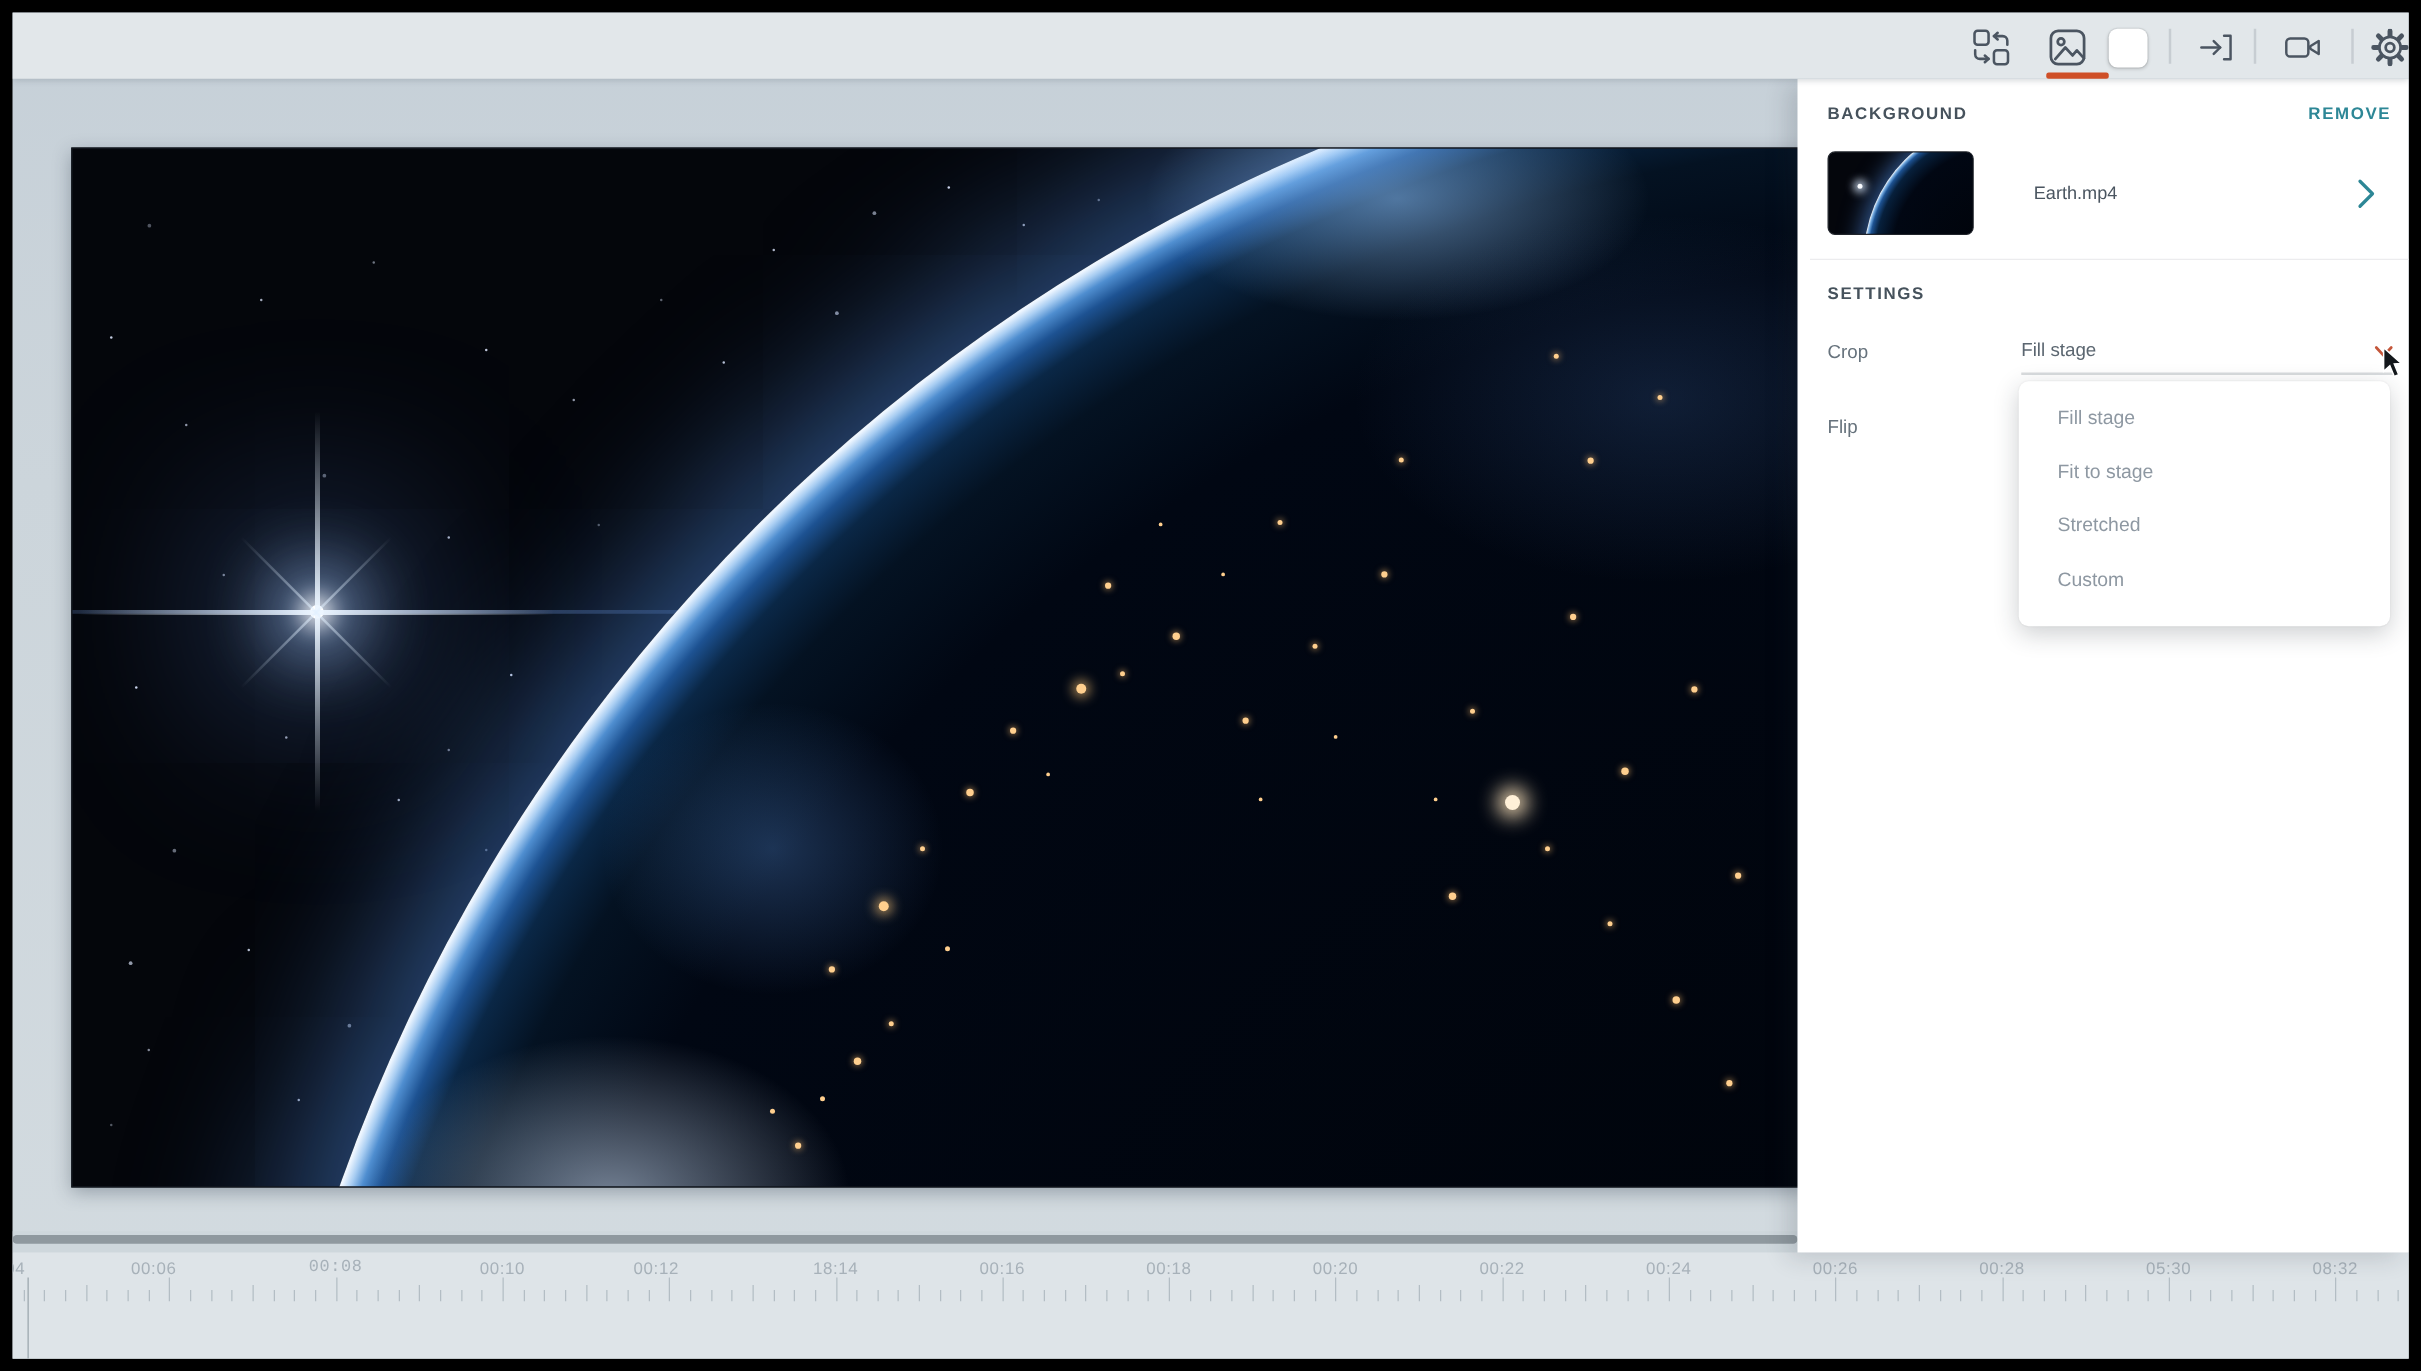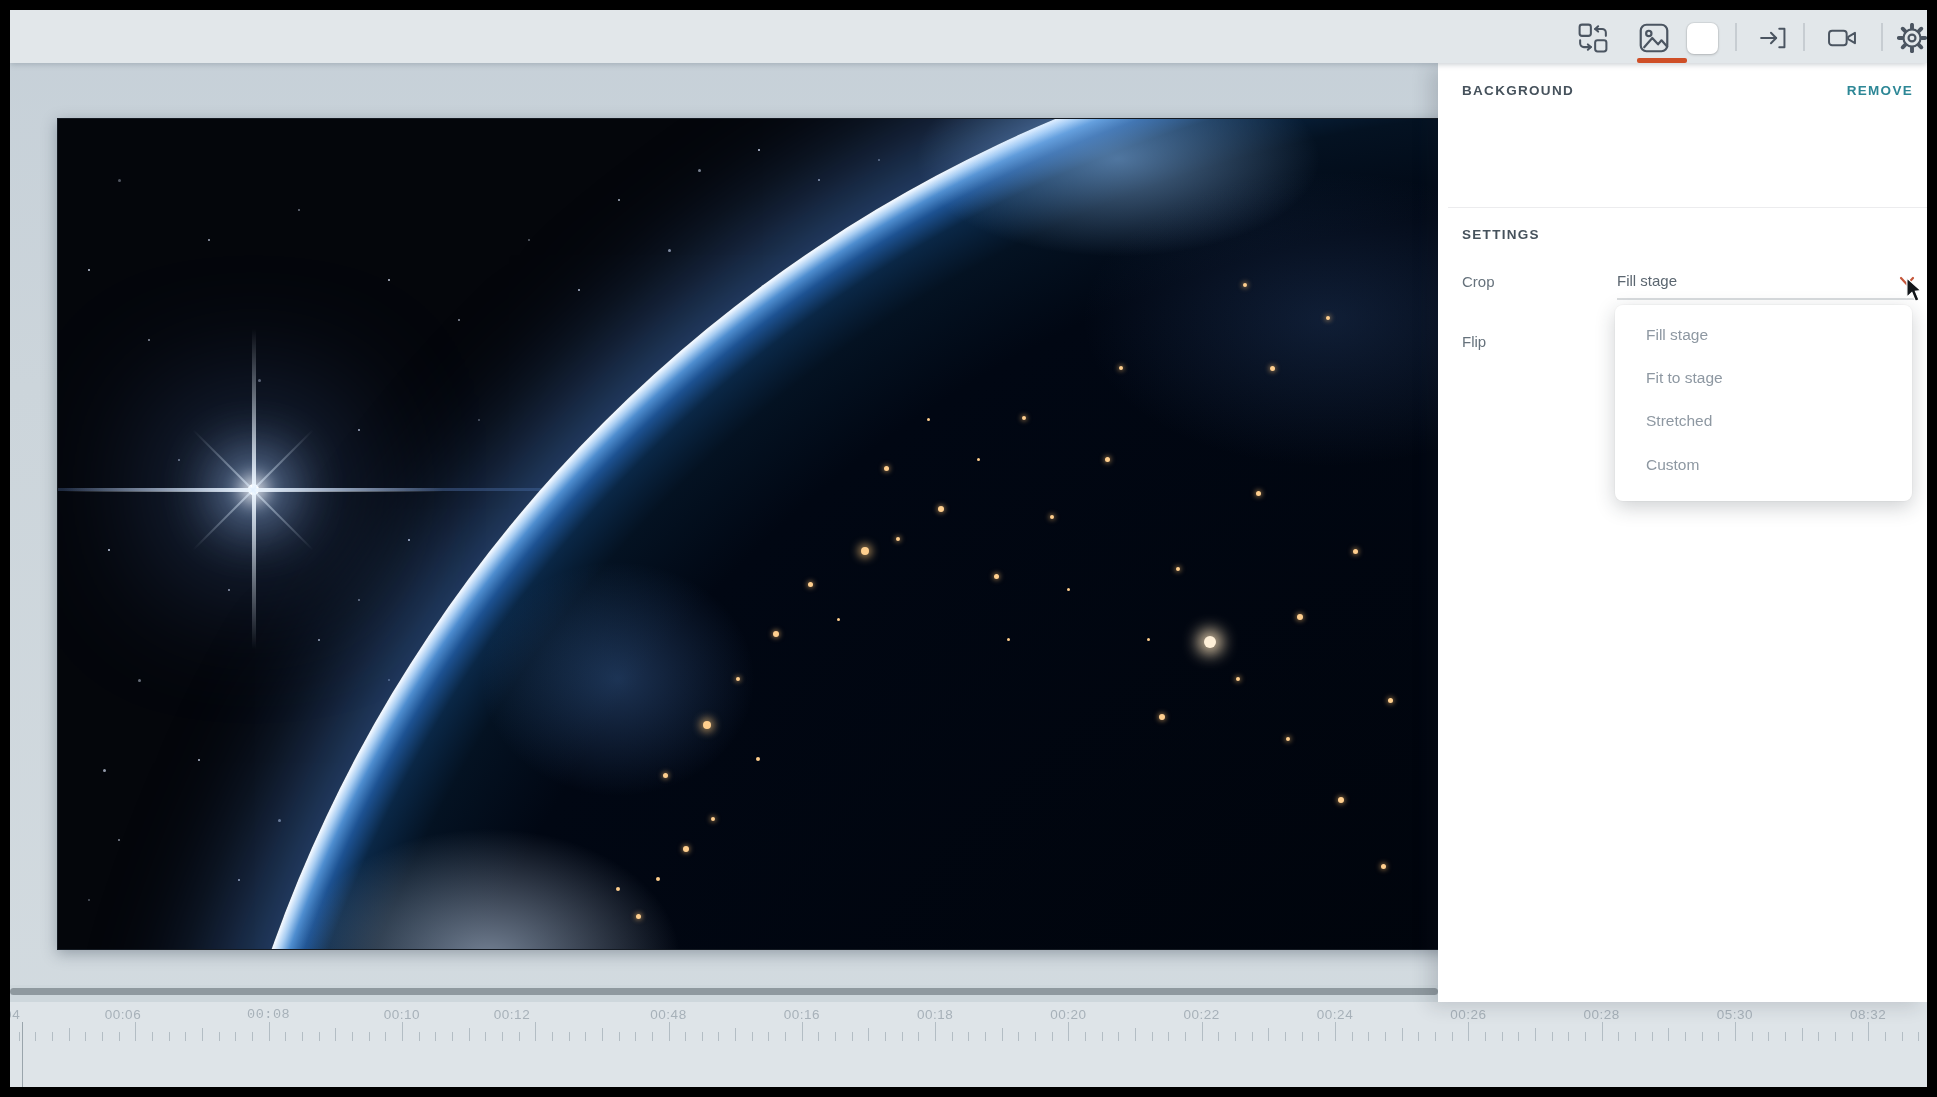--- a/index.html
+++ b/index.html
@@ -232,22 +232,22 @@
   </div>
 
   <div class="scroll-strip">
     <div class="scroll-thumb"></div>
   </div>
   <div class="ruler" id="ruler">
       <span class="t-label" style="left: -8px;">00:04</span>
       <span class="t-label" style="left: 113px;">00:06</span>
       <span class="t-label" style="left: 258.6px; font-family: Liberation Mono, monospace;">00:08</span>
       <span class="t-label" style="left: 391.9px;">00:10</span>
-      <span class="t-label" style="left: 502px;">00:12</span>
-      <span class="t-label" style="left: 658.5px;">00:48</span>
+      <span class="t-label" style="left: 515px;">00:12</span>
+      <span class="t-label" style="left: 658.5px;">18:14</span>
       <span class="t-label" style="left: 791.8px;">00:16</span>
       <span class="t-label" style="left: 925.1px;">00:18</span>
       <span class="t-label" style="left: 1058.4px;">00:20</span>
       <span class="t-label" style="left: 1191.7px;">00:22</span>
       <span class="t-label" style="left: 1325px;">00:24</span>
       <span class="t-label" style="left: 1458.3px;">00:26</span>
       <span class="t-label" style="left: 1591.6px;">00:28</span>
       <span class="t-label" style="left: 1724.9px;">05:30</span>
       <span class="t-label" style="left: 1858.2px;">08:32</span>
       <div class="tick s" style="left: 8.6625px;"></div>
@@ -367,20 +367,30 @@
       <div class="tick s" style="left: 1908.19px;"></div>
     </div>
   <div class="playhead"></div>
 
   <div class="sidebar">
     <div class="sb-head">
       <span class="sb-title">BACKGROUND</span>
       <span class="remove">REMOVE</span>
     </div>
 
+    <div class="media-row">
+      <div class="thumb">
+        <div class="mini-star"></div>
+        <div class="mini-earth"></div>
+      </div>
+      <span class="file-name">Earth.mp4</span>
+      <svg width="16" height="26" viewBox="0 0 16 26" style="stroke:#2d8796;fill:none;stroke-width:2.6;stroke-linecap:round;stroke-linejoin:round;margin-right:12px;">
+        <path d="M3 3 L13 13 L3 23"></path>
+      </svg>
+    </div>
 
     <div class="sb-divider"></div>
 
     <div class="settings-title">SETTINGS</div>
 
     <div class="crop-label">Crop</div>
     <div class="crop-select">
       <span class="crop-value">Fill stage</span>
       <svg width="16" height="11" viewBox="0 0 16 11" style="position:absolute;right:4px;top:8px;stroke:#c4563a;fill:none;stroke-width:2.2;stroke-linecap:round;stroke-linejoin:round;">
         <path d="M2 2 L8 8.5 L14 2"></path>

